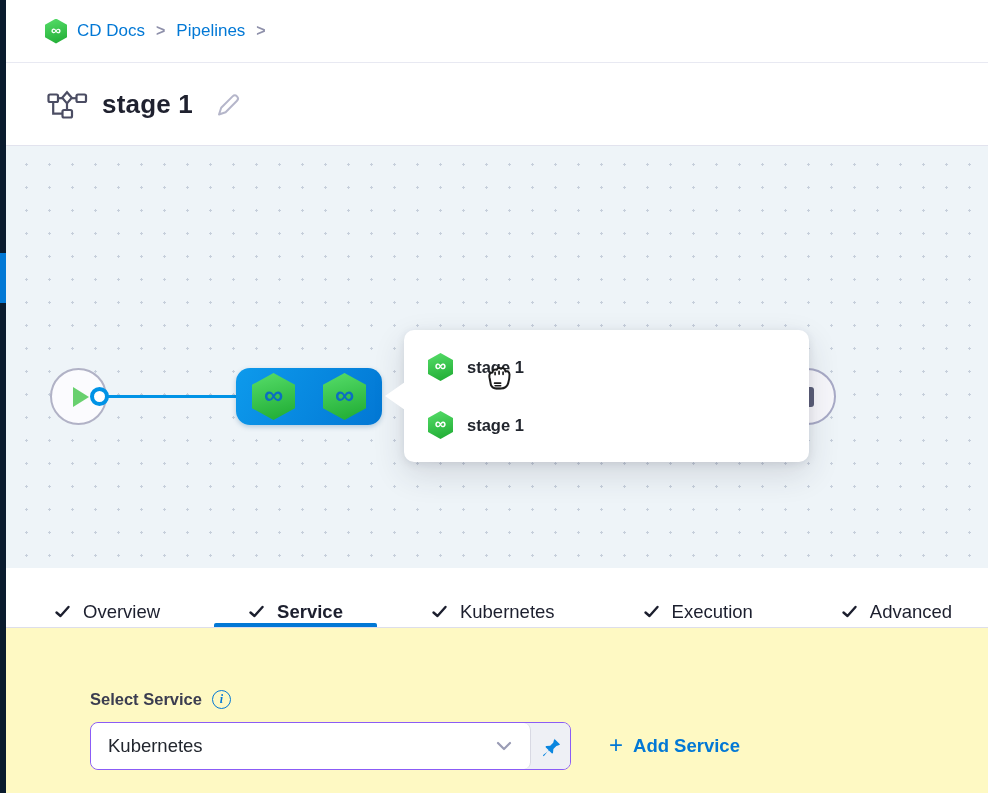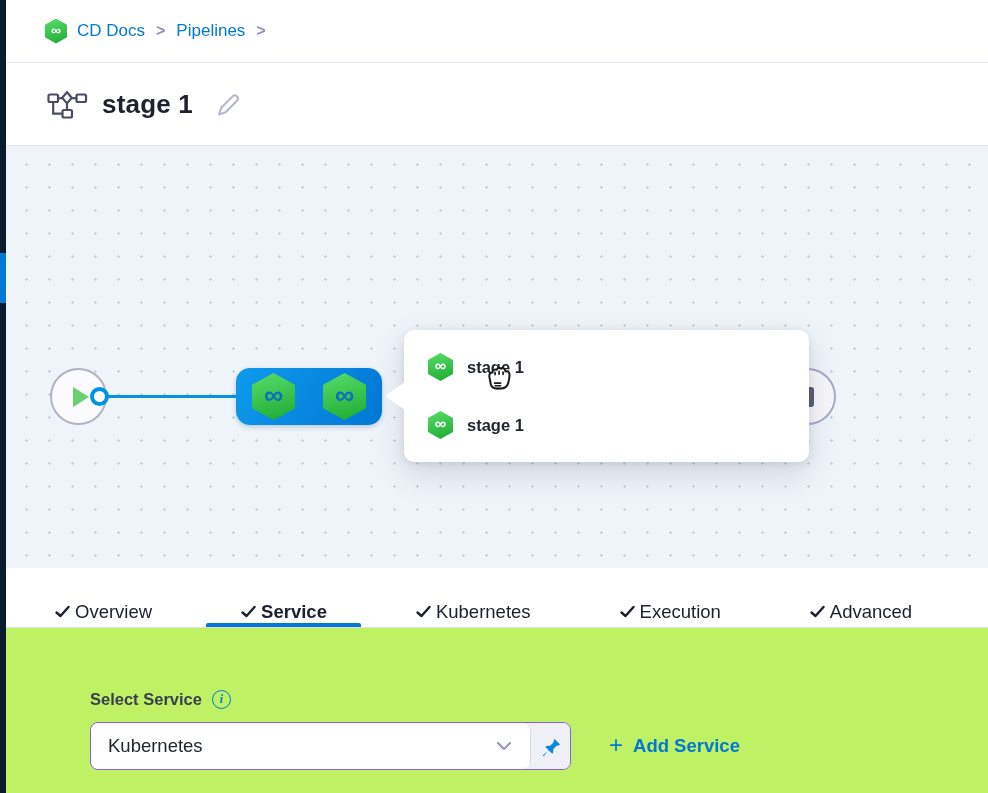--- a/index.html
+++ b/index.html
@@ -66,28 +66,28 @@
 
   .add-stage { position:absolute; left:477px; top:318px; width:200px; text-align:center;
     font-size:18.5px; color:#6f7190; z-index:2; cursor:pointer; }
 
   .cursor { position:absolute; left:476px; top:212px; z-index:10; pointer-events:none; }
 
   
   .tab-bar { position:absolute; left:6px; top:568px; right:0; height:60px; background:#fff;
     border-bottom:1px solid #dddeea; display:flex; align-items:stretch; padding-left:14px; gap:20px;
     overflow:hidden; white-space:nowrap; }
-  .tab { position:relative; display:flex; align-items:center; gap:4px; padding:0 34px;
+  .tab { position:relative; display:flex; align-items:center; gap:12px; padding:0 34px;
     font-size:18.5px; color:#1c1f2e; font-weight:500; cursor:pointer; flex:0 0 auto;margin-top:28px; }
   .tab.active { font-weight:700; }
   .tab.active:after { content:""; position:absolute; left:0; right:0; bottom:0; height:4px;
     background:#0278d5; border-radius:2px 2px 0 0; }
 
   
-  .content { position:absolute; left:6px; top:628px; right:0; bottom:0; background:#bef264; }
+  .content { position:absolute; left:6px; top:628px; right:0; bottom:0; background:#fef9c3; }
   .field-label-row { display:flex; align-items:center; gap:10px; margin:62px 0 13px 84px; }
   .field-label { font-size:16.5px; font-weight:700; color:#3b3d50; }
   .info-dot { width:19px; height:19px; border-radius:50%; border:1.6px solid #0278d5; color:#0278d5;
     font-size:12px; font-weight:700; display:flex; align-items:center; justify-content:center;
     font-family:"Liberation Serif",serif; font-style:italic; cursor:pointer; }
   .control-row { display:flex; align-items:center; margin-left:84px; gap:38px; }
   .select-group { width:481px; height:48px; border:1px solid #8b5cf6; border-radius:8px;
     background:#eef0f5; display:flex; overflow:hidden; }
   .select-field { flex:1; background:#fff; border-right:1px solid #d8d9e3; border-radius:7px;
     display:flex; align-items:center; justify-content:space-between; padding:0 18px 0 17px; cursor:pointer; }

